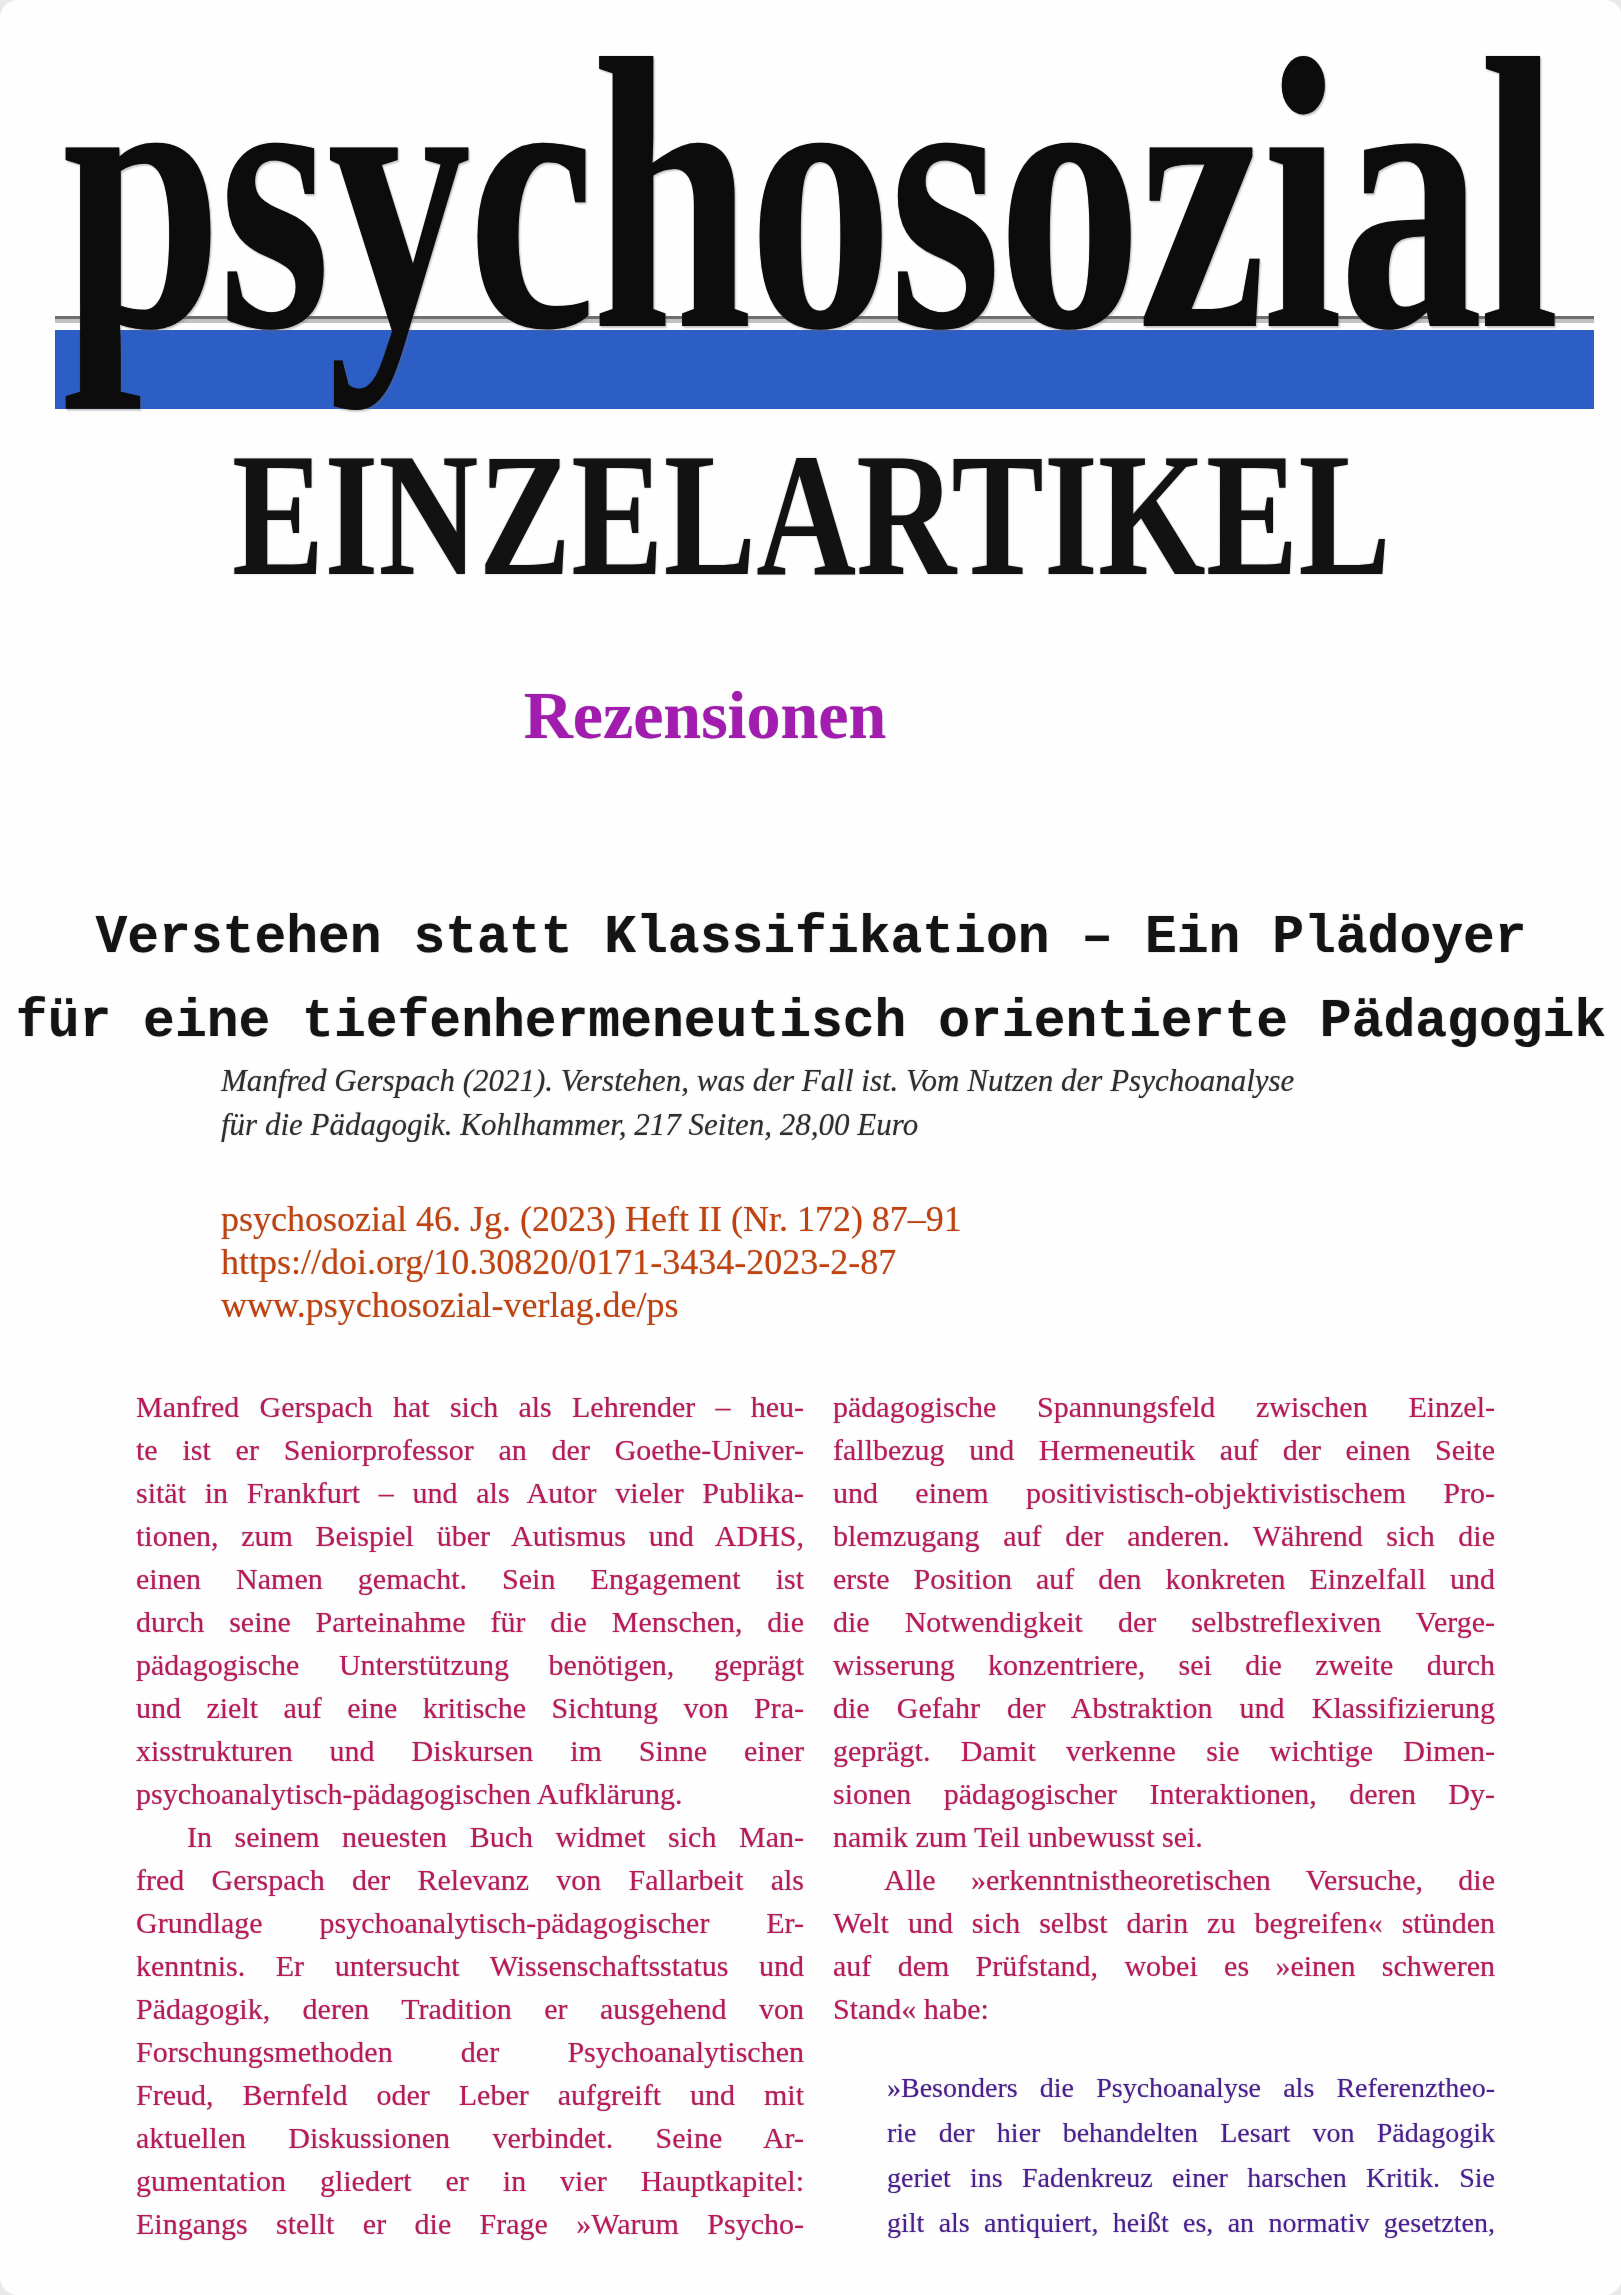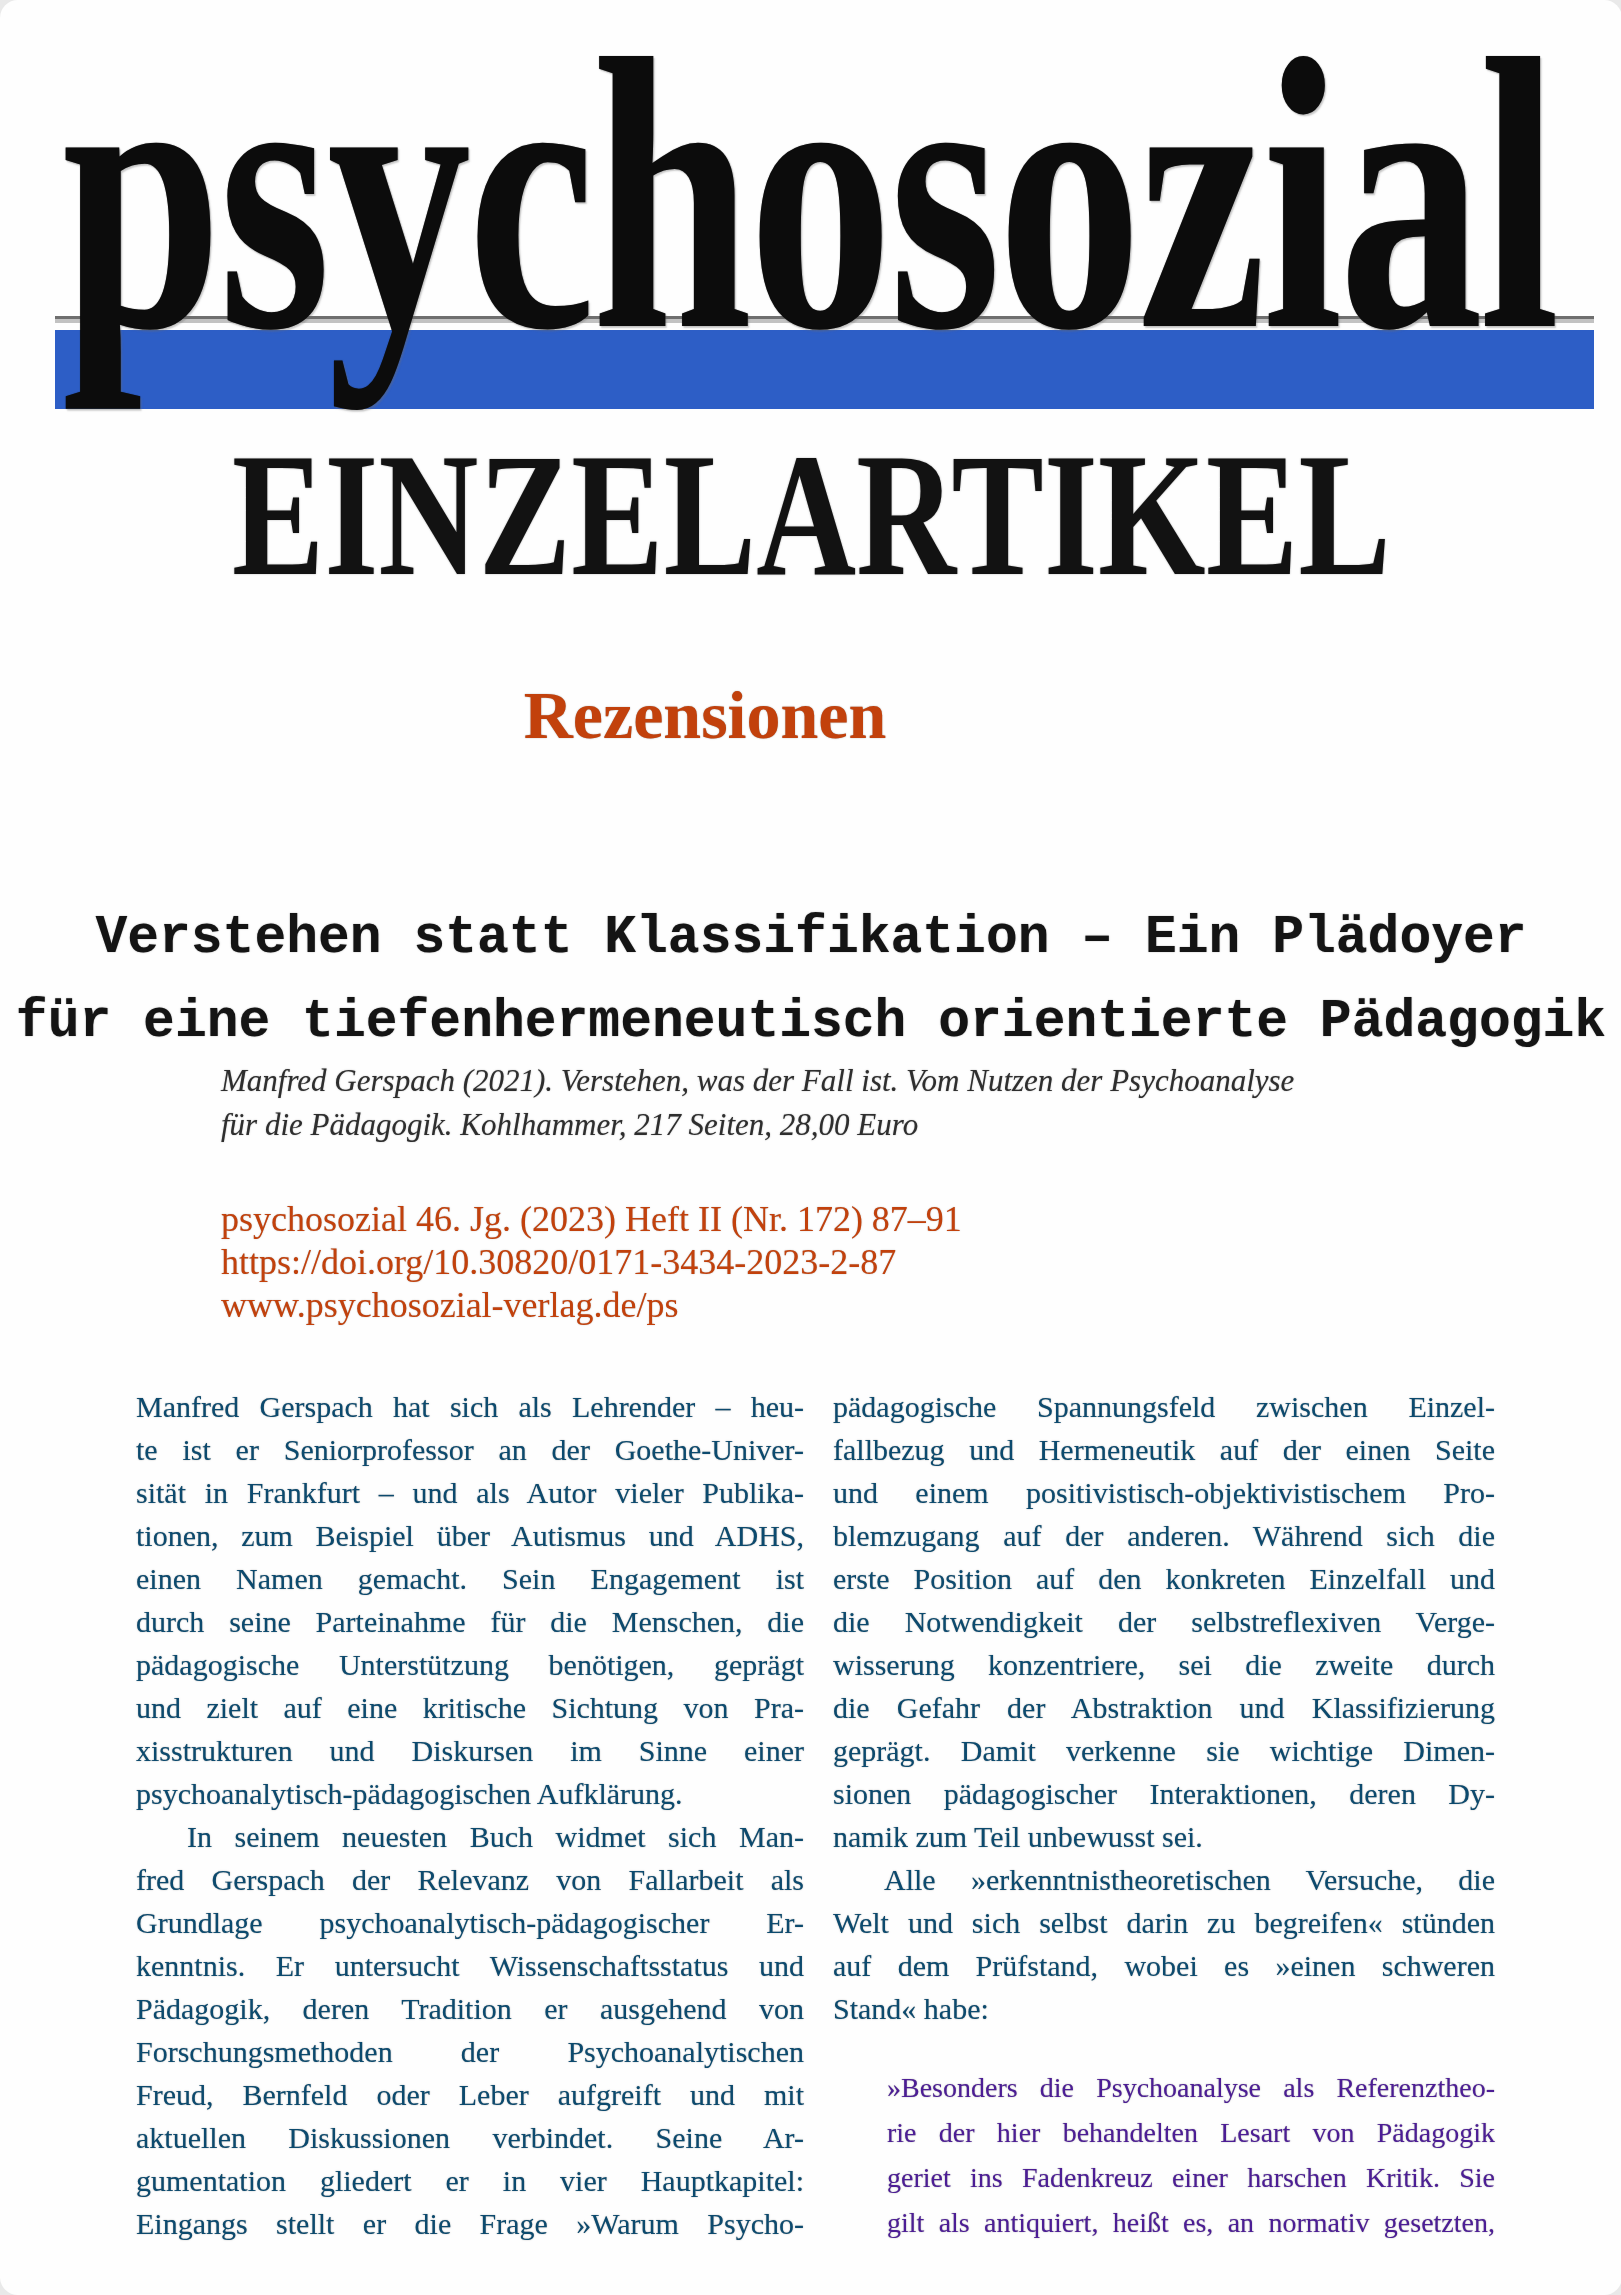--- a/index.html
+++ b/index.html
@@ -36,21 +36,21 @@
   .section{
     display:inline-block;font-size:175px;line-height:1;font-weight:bold;
     transform:scaleX(0.79);transform-origin:center top;
     color:#121212;letter-spacing:0.002em;white-space:nowrap;
     text-shadow:0 0 1.9px rgba(40,40,40,0.45);
   }
   
   .rubric{
     position:absolute;top:681px;left:0;width:1410px;
     text-align:center;font-size:68px;line-height:1;font-weight:bold;margin:0;
-    color:#c2410c;text-shadow:0 0 1.3px rgba(40,40,40,0.45);
+    color:#a21caf;text-shadow:0 0 1.3px rgba(40,40,40,0.45);
   }
   .title{
     position:absolute;top:896px;left:0;width:1622px;
     text-align:center;font-size:53px;line-height:84px;font-weight:bold;margin:0;
     color:#141414;text-shadow:0 0 1.3px rgba(40,40,40,0.5);
   }
   .title .tl{display:block;font-family:Liberation Mono, monospace;}
   
   .citation{
     position:absolute;top:1059px;left:221px;width:1232px;
@@ -59,21 +59,21 @@
   }
   .meta{
     position:absolute;top:1198px;left:221px;width:908px;
     font-size:36px;line-height:43px;
     color:#c2410c;text-shadow:0 0 1.3px rgba(90,90,90,0.45);
   }
   
   .col{
     position:absolute;top:1385px;
     font-size:30px;line-height:43px;
-    color:#0c4a6e;text-shadow:0 0 1.3px rgba(55,55,55,0.5);
+    color:#be185d;text-shadow:0 0 1.3px rgba(55,55,55,0.5);
   }
   .col.left{left:136px;width:668px;}
   .col.right{left:833px;width:662px;}
   .quote{
     position:absolute;top:2065px;left:887px;width:608px;
     font-size:28px;line-height:45px;
     color:#4c1d95;text-shadow:0 0 1.3px rgba(60,60,60,0.5);
   }
   .tline{text-align:justify;text-align-last:justify;}
   .tline.end{text-align-last:left;}

